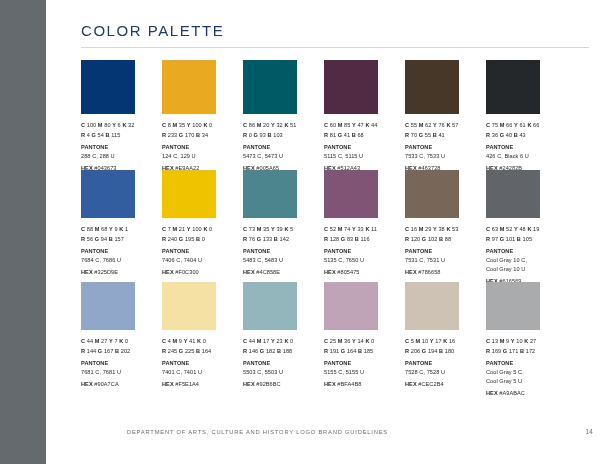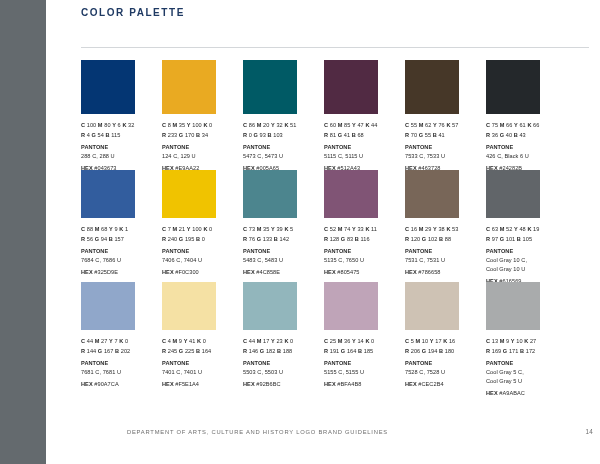--- a/index.html
+++ b/index.html
@@ -29,23 +29,23 @@
   #content {
     position: absolute;
     left: 46px; top: 0;
     width: 554px;
     height: 464px;
     background: #ffffff;
   }
   #page-title {
     position: absolute;
     left: 35px;
-    top: 7px;
-    font-size: 10px;
-    font-weight: bold;
+    top: 22px;
+    font-size: 15px;
+    font-weight: normal;
     letter-spacing: 1.55px;
     color: #1F3A63;
   }
   #title-rule {
     position: absolute;
     left: 35px;
     top: 47px;
     width: 508px;
     height: 1px;
     background: #D4D7DA;

